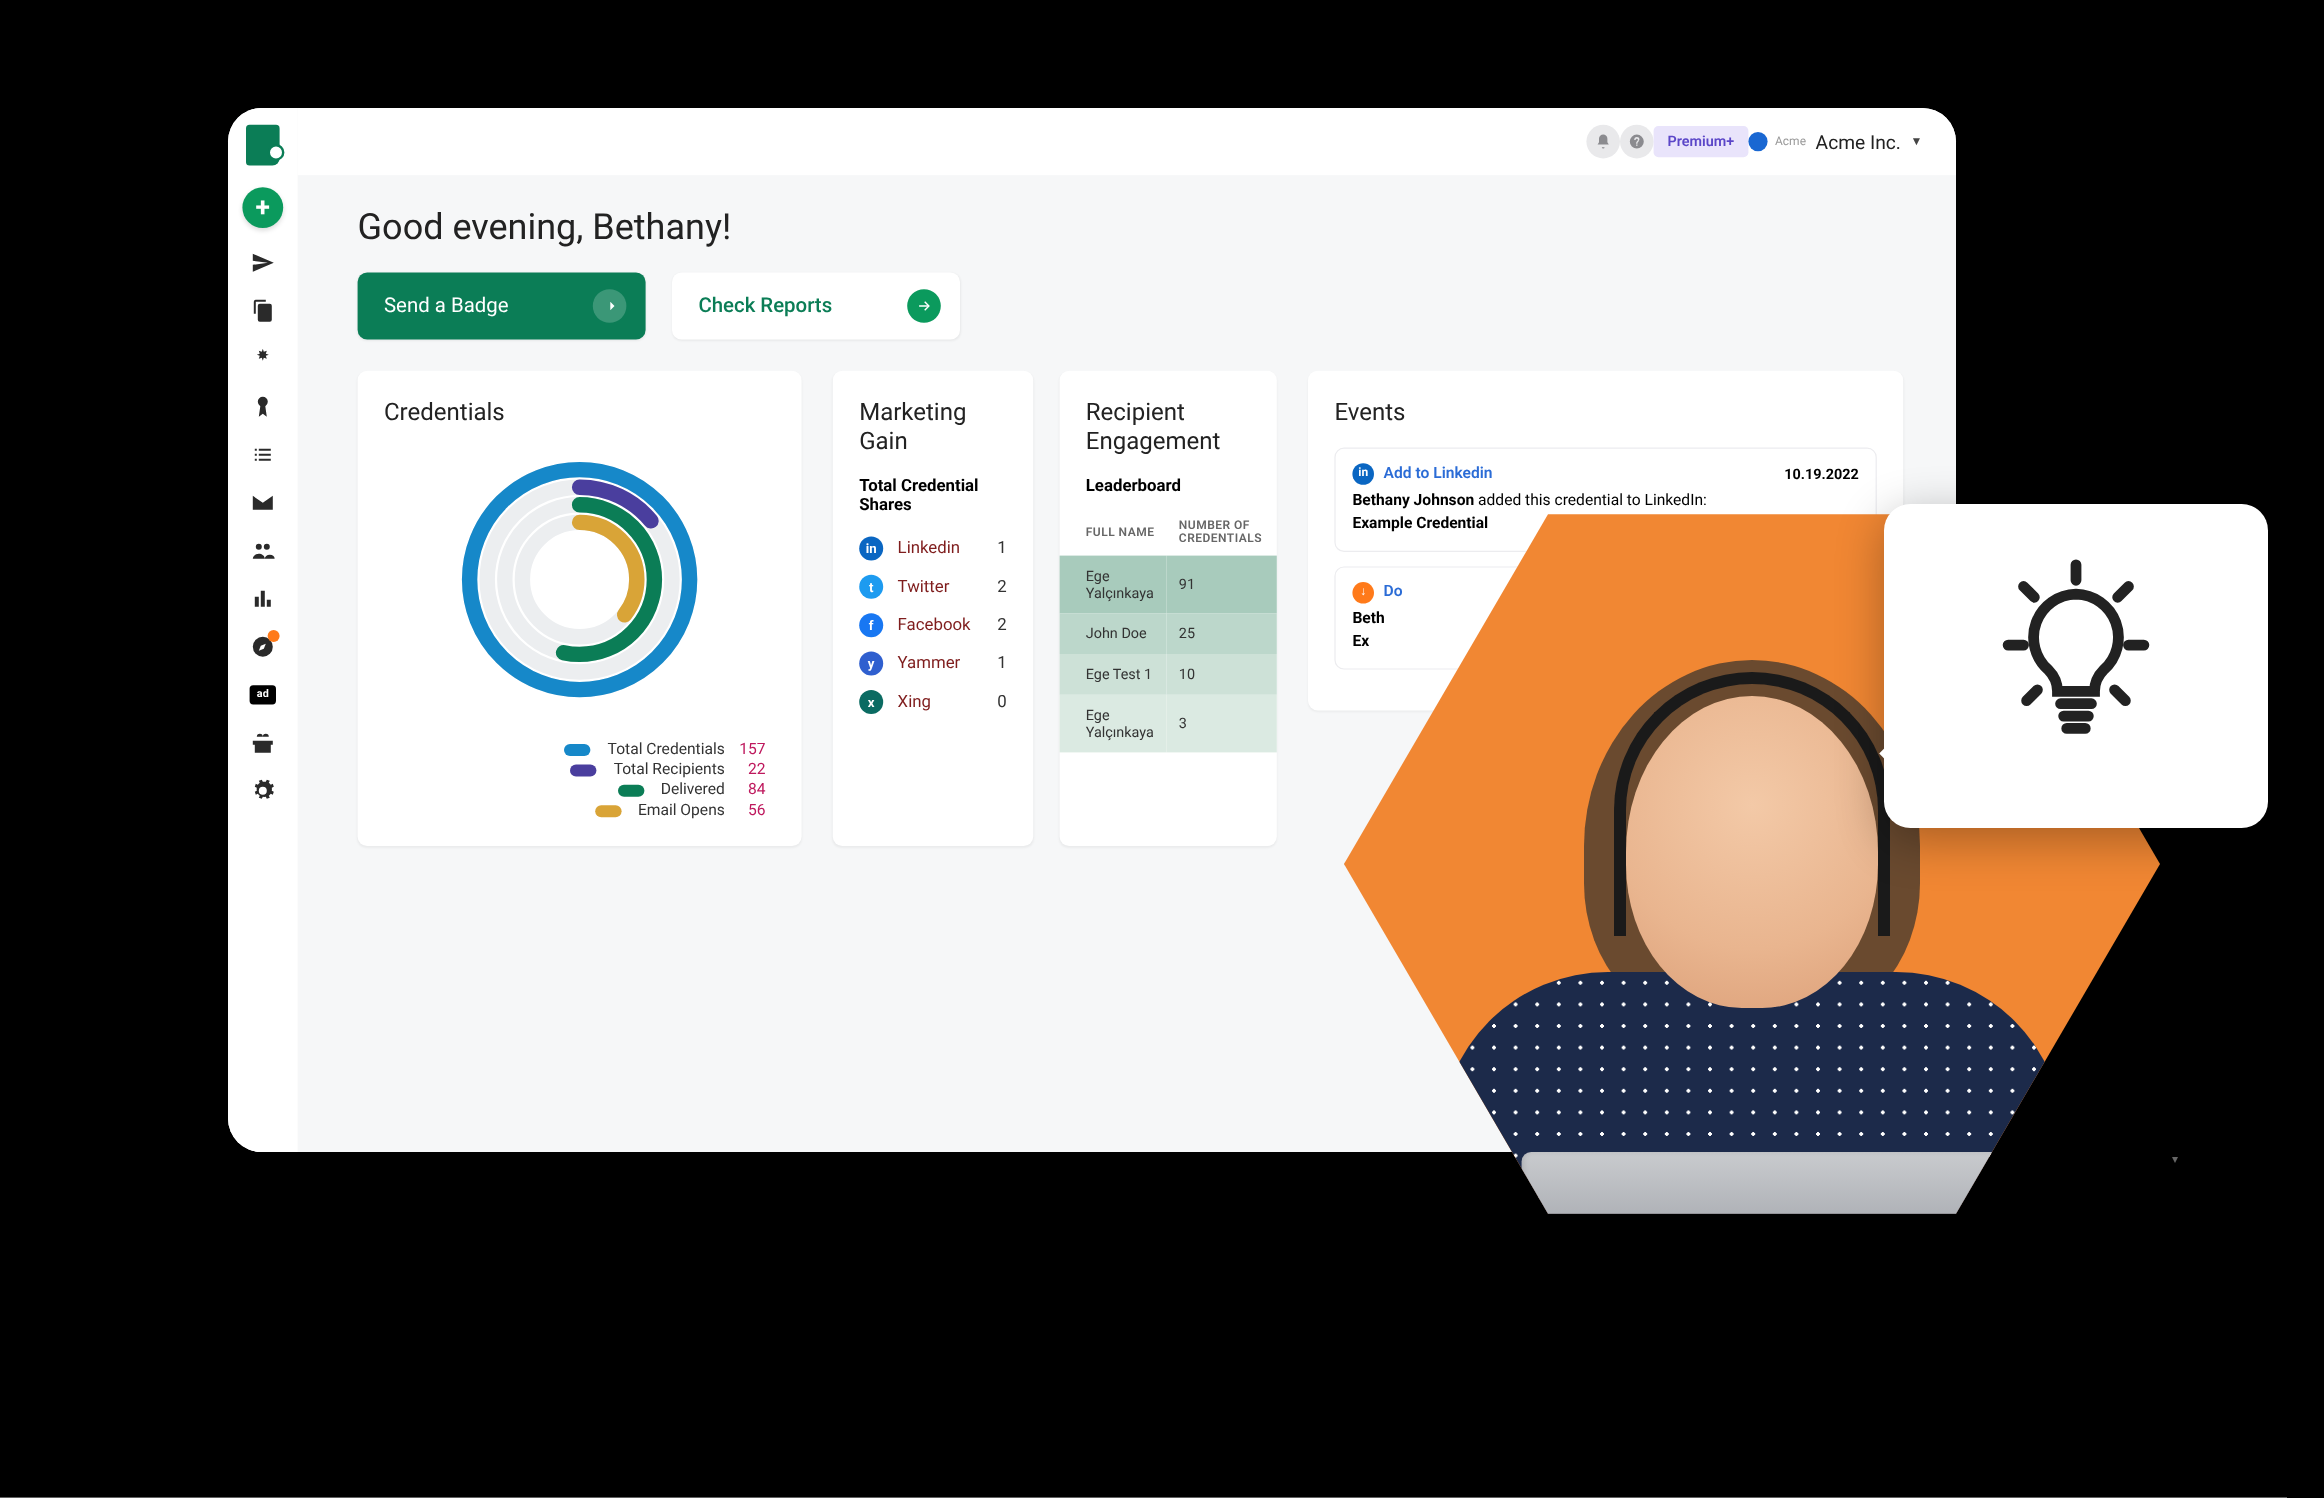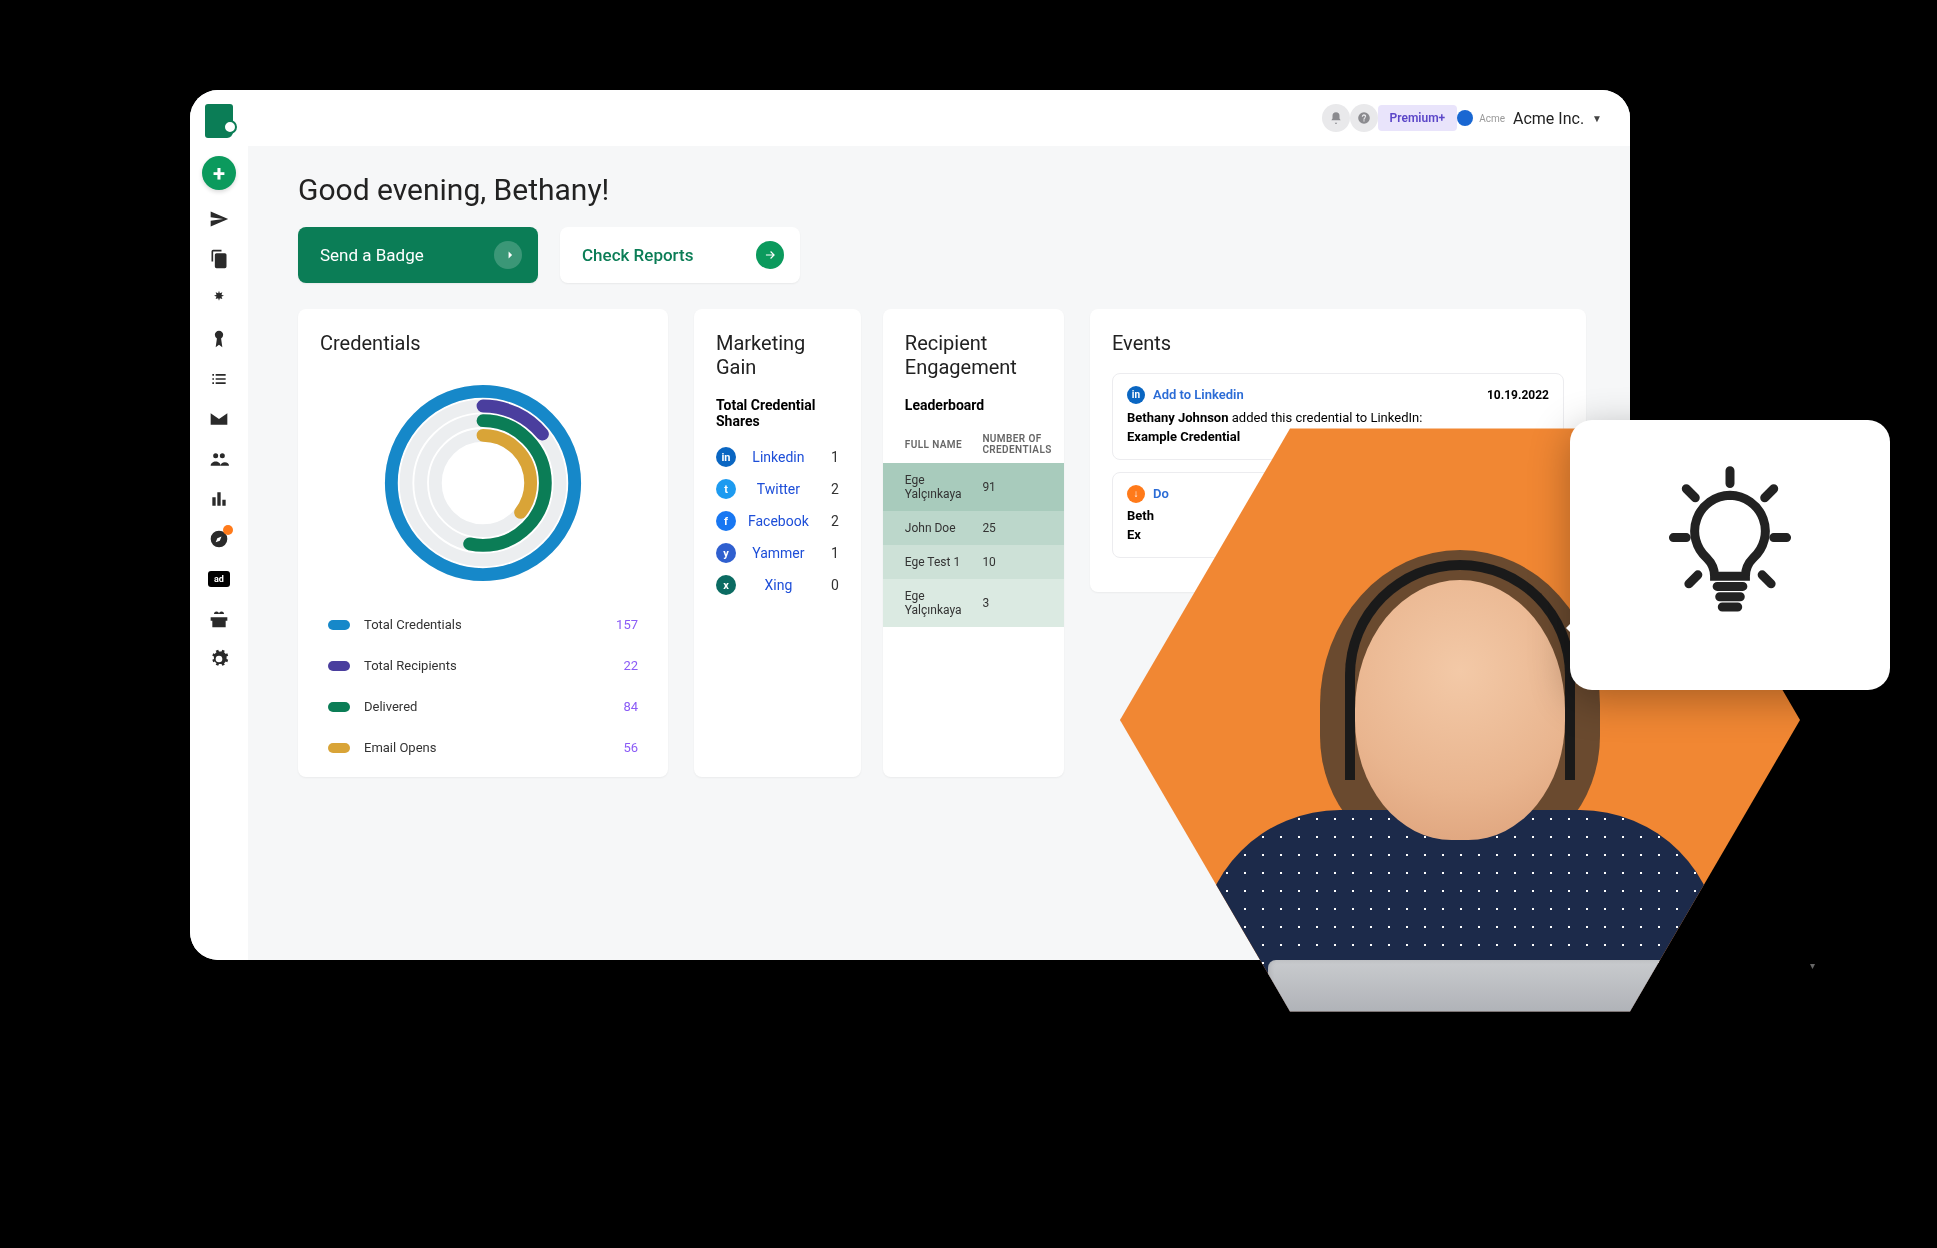--- a/index.html
+++ b/index.html
@@ -94,32 +94,32 @@
   .columns { display:flex; gap:26px; }
   .card {
     background:#fff; border-radius:8px; box-shadow:0 1px 2px rgba(0,0,0,.05);
     padding: 22px;
   }
   
   .col-left { width: 370px; }
   .card-title { font-size:20px; color:#222; font-weight:400; margin-bottom:18px; }
   .donut-wrap { display:flex; justify-content:center; margin-bottom: 24px; }
   .donut { width: 220px; height: 220px; }
-  .legend { display:flex; flex-direction:column; gap:26px; padding: 0 8px; }
+  .legend { display:flex; flex-direction:column; gap:2px; padding: 0 8px; align-items: flex-end; }
   .legend-row { display:flex; align-items:center; font-size:13px; }
   .pill { width:22px; height:10px; border-radius:5px; margin-right:14px; flex:none;}
   .legend-label { flex:1; color:#333;}
-  .legend-val { color:#8b5cf6; font-weight:400; min-width:34px; text-align:right;}
+  .legend-val { color:#be185d; font-weight:400; min-width:34px; text-align:right;}
   
   .col-mid { width: 370px; display:flex; flex-direction:row; gap:22px; }
   .sub-title { font-size:14px; font-weight:700; margin: 4px 0 12px; }
   .share-row { display:flex; align-items:center; gap:12px; padding: 6px 0; font-size:14px; }
   .sicon { width:20px; height:20px; border-radius:50%; display:flex; align-items:center; justify-content:center; flex:none; }
   .sicon span{ color:#fff; font-size:11px; font-weight:700;}
-  .share-label { flex:1; color:#1d4ed8; cursor:pointer;text-align:center; }
+  .share-label { flex:1; color:#7f1d1d; cursor:pointer; }
   .share-val { color:#333; width:18px; text-align:right;}
   .lb-table { width:100%; border-collapse:collapse; font-size:12px;}
   .lb-table th { text-align:left; font-size:10px; letter-spacing:.04em; color:#666; padding:8px 10px; text-transform:uppercase; font-weight:600;}
   .lb-table td { padding:10px 10px; color:#333;}
   .lb-table tbody tr:nth-child(1){background:#a8cbbc;}
   .lb-table tbody tr:nth-child(2){background:#bcd7cb;}
   .lb-table tbody tr:nth-child(3){background:#cde1d7;padding-left:12px;}
   .lb-table tbody tr:nth-child(4){background:#dbeae2;}
   .lb-table tbody tr:nth-child(5){background:#e9f2ed;}
   .lb-wrap{ margin:0 -22px -22px; }

